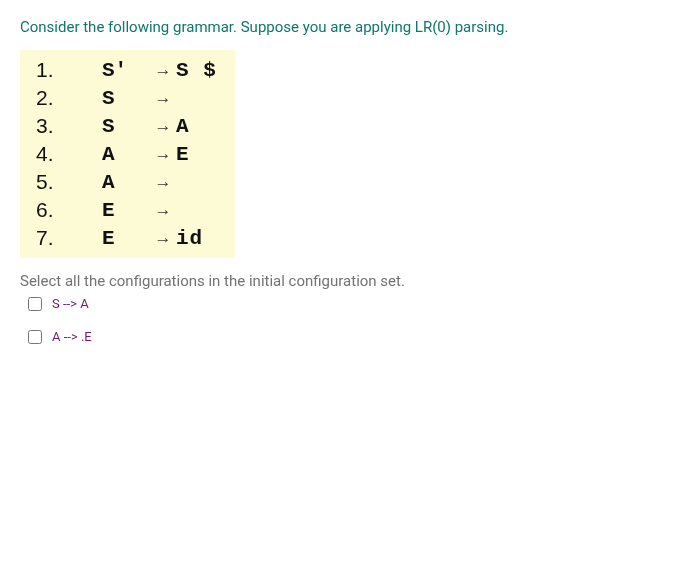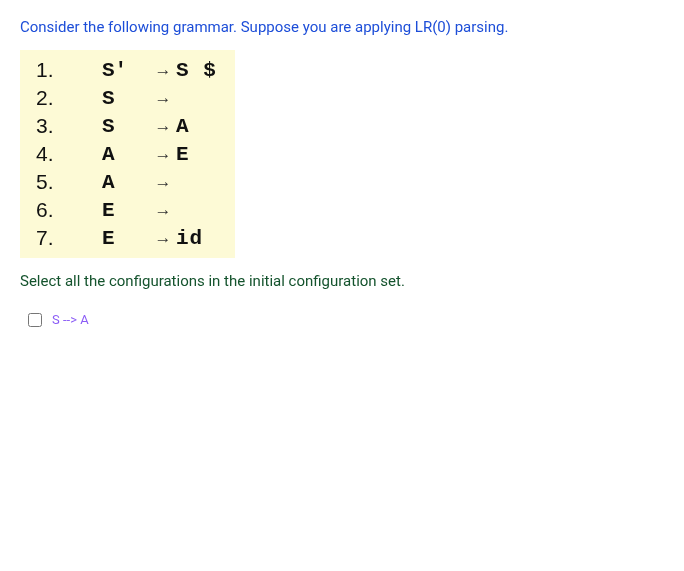--- a/index.html
+++ b/index.html
@@ -9,21 +9,21 @@
     }
     body {
       font-family: -apple-system, BlinkMacSystemFont, "Segoe UI", Roboto, "Helvetica Neue", Arial, sans-serif;
       font-size: 15px;
       color: #333;
       background: #fff;
       padding: 18px 20px;
       width: 684px;
     }
     .prompt {
-      color: #1d4ed8;
+      color: #0f766e;
       margin-bottom: 14px;
       font-size: 15px;
     }
     .grammar-block {
       display: inline-block;
       background: #fdfad6;
       padding: 6px 18px 6px 10px;
       margin-left: 0;
       margin-bottom: 14px;
     }
@@ -57,41 +57,41 @@
       text-align: center;
     }
     .rule-rhs {
       font-family: "Courier New", Courier, monospace;
       font-size: 21px;
       font-weight: bold;
       color: #111;
       letter-spacing: 1px;
     }
     .subprompt {
-      color: #14532d;
-      margin-bottom: 22px;
+      color: #737373;
+      margin-bottom: 6px;
       font-size: 15px;
     }
     .options {
       margin-left: 8px;
     }
     .option-row {
       display: flex;
       align-items: center;
       margin-bottom: 18px;
     }
     .option-row input[type="checkbox"] {
       width: 14px;
       height: 14px;
       margin-right: 10px;
       cursor: pointer;
     }
     .option-label {
       font-size: 13px;
-      color: #8b5cf6;
+      color: #701a75;
     }
   </style>
 </head>
 <body>
 
 
 
 <div class="prompt">Consider the following grammar. Suppose you are applying LR(0) parsing.</div>
 
 <div class="grammar-block">
@@ -136,16 +136,20 @@
   </div>
 </div>
 
 <div class="subprompt">Select all the configurations in the initial configuration set.</div>
 
 <div class="options">
   <div class="option-row">
     <input type="checkbox" style="">
     <span class="option-label">S --&gt; A</span>
   </div>
+  <div class="option-row">
+    <input type="checkbox" style="">
+    <span class="option-label">A --&gt; .E</span>
+  </div>
 </div>
 
 
 
 
 </body></html>

